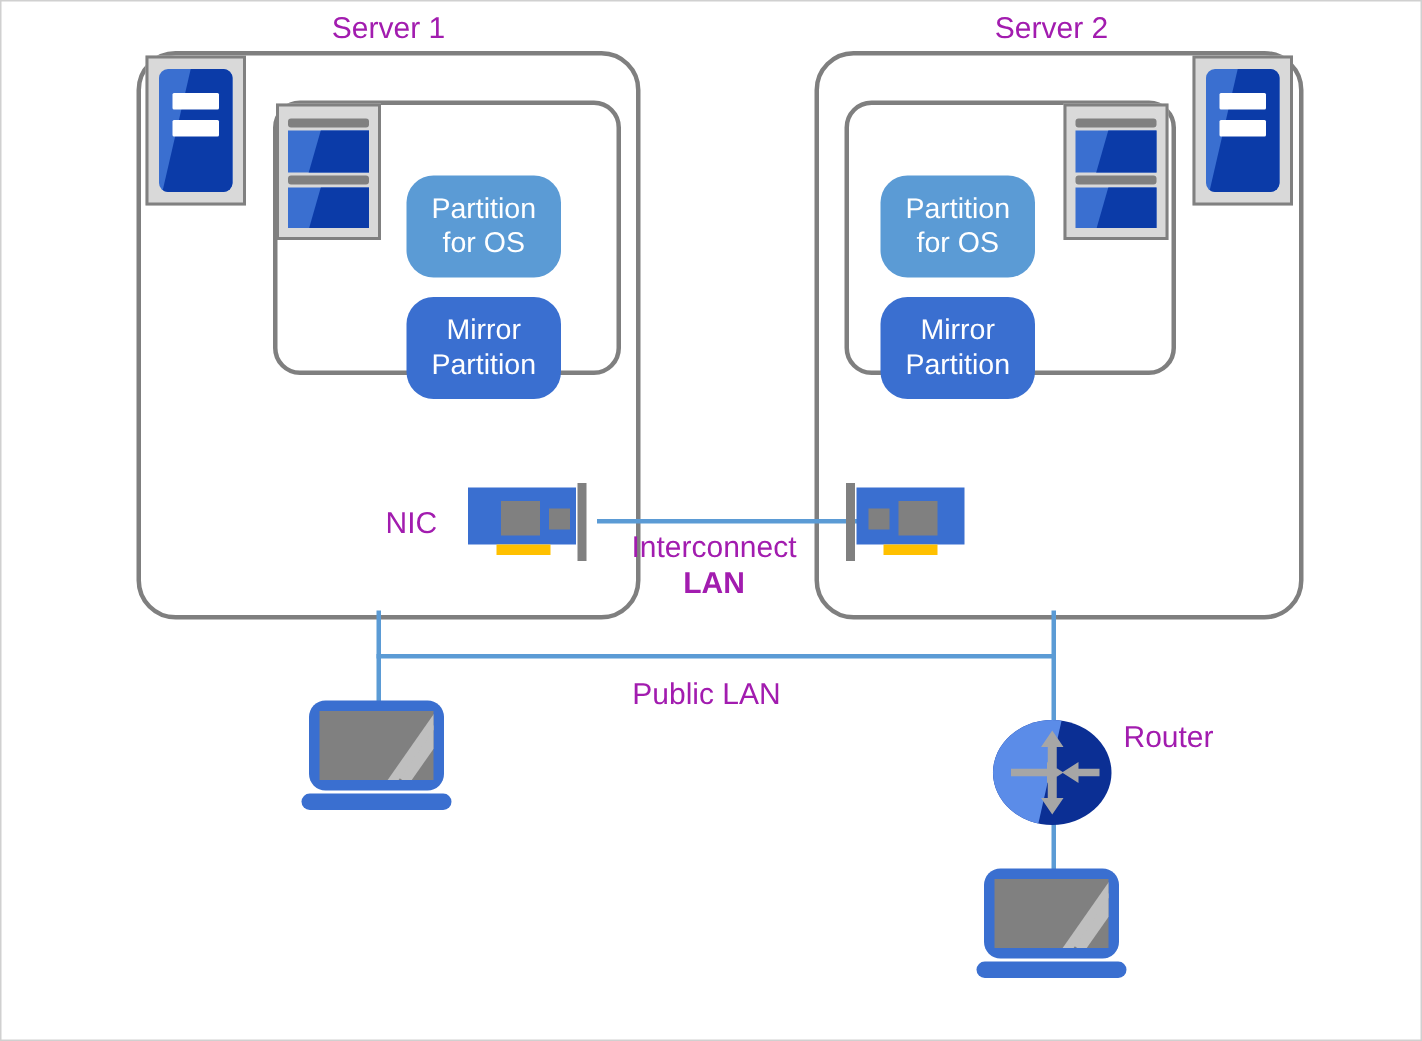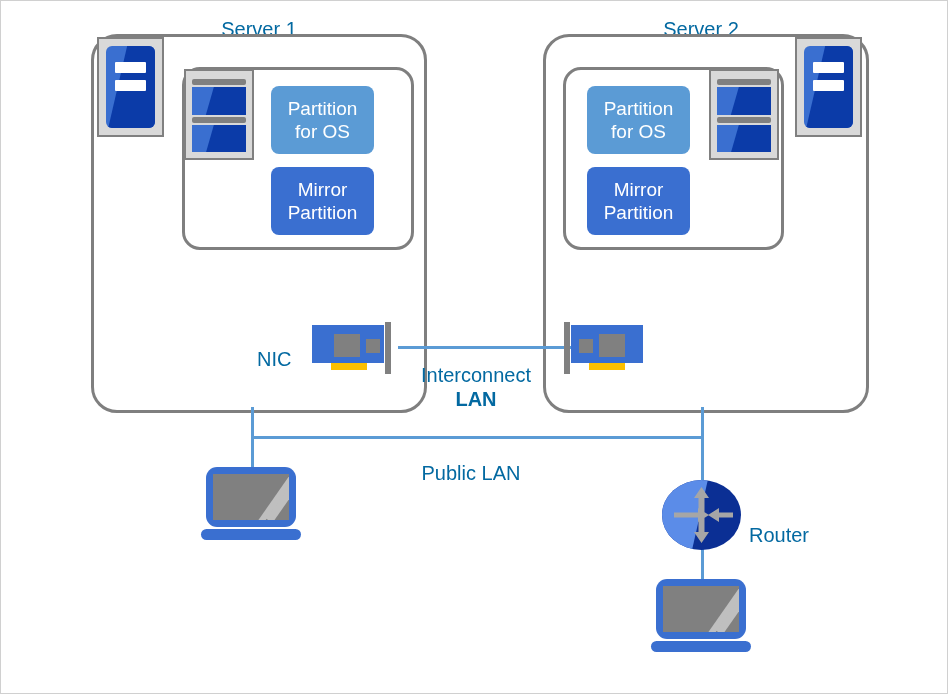--- a/index.html
+++ b/index.html
@@ -16,26 +16,25 @@
     height: 694px;
     background: #ffffff;
     border: 1px solid #d0d0d0;
     box-sizing: border-box;
     overflow: hidden;
   }
 
   
   .label {
     position: absolute;
-    color: #0369a1;
+    color: #a21caf;
     font-size: 20px;
     line-height: 24px;
     white-space: nowrap;
     font-family: "Liberation Sans", sans-serif;
-    margin-top: 10px;
   }
   .label.center { text-align: center; }
 
   
   .server-box {
     position: absolute;
     border: 3px solid #7f7f7f;
     border-radius: 26px;
     background: transparent;
   }
@@ -43,30 +42,31 @@
   .inner-box {
     position: absolute;
     border: 3px solid #7f7f7f;
     border-radius: 18px;
     background: transparent;
   }
 
   
   .part {
     position: absolute;
-    border-radius: 8px;
+    border-radius: 18px;
     color: #ffffff;
     font-size: 19px;
     line-height: 23px;
     text-align: center;
     display: flex;
     flex-direction: column;
     align-items: center;
     justify-content: center;
     font-family: "Liberation Sans", sans-serif;
+    margin-top: 31px;
   }
   .part span { display: block; }
 
   
   .srv-icon {
     position: absolute;
     background: #d9d9d9;
     border: 2px solid #808080;
   }
   .srv-body {
@@ -292,21 +292,21 @@
 
       <path d="M39.5 7 L47 18 L42.5 18 L42.5 32 L36.5 32 L36.5 18 L32 18 Z" fill="#a6a6a6"></path>
 
       <path d="M39.5 63 L32 52 L36.5 52 L36.5 38 L42.5 38 L42.5 52 L47 52 Z" fill="#a6a6a6"></path>
 
       <path d="M47 35 L36 28 L36 32.5 L12 32.5 L12 37.5 L36 37.5 L36 42 Z" fill="#a6a6a6"></path>
 
       <path d="M46 35 L57 28 L57 32.5 L71 32.5 L71 37.5 L57 37.5 L57 42 Z" fill="#a6a6a6"></path>
     </svg>
   </div>
-  <div class="label" style="left:748px; top:512px;">Router</div>
+  <div class="label" style="left:748px; top:479px;">Router</div>
 
   <div class="laptop" style="left:650px; top:578px; width:100px; height:75px;">
     <div class="lt-lid" style="left:5px; top:0; width:90px; height:60px;">
       <div class="lt-screen" style="left:7px; top:7px; right:7px; bottom:7px; position:absolute;">
         <div class="lt-gl1" style="right:-2px; bottom:-6px; width:9px; height:62px;"></div>
         <div class="lt-gl2" style="right:12px; bottom:-14px; width:6px; height:62px;"></div>
       </div>
     </div>
     <div class="lt-base" style="left:0; top:62px; width:100px; height:11px;"></div>
   </div>

